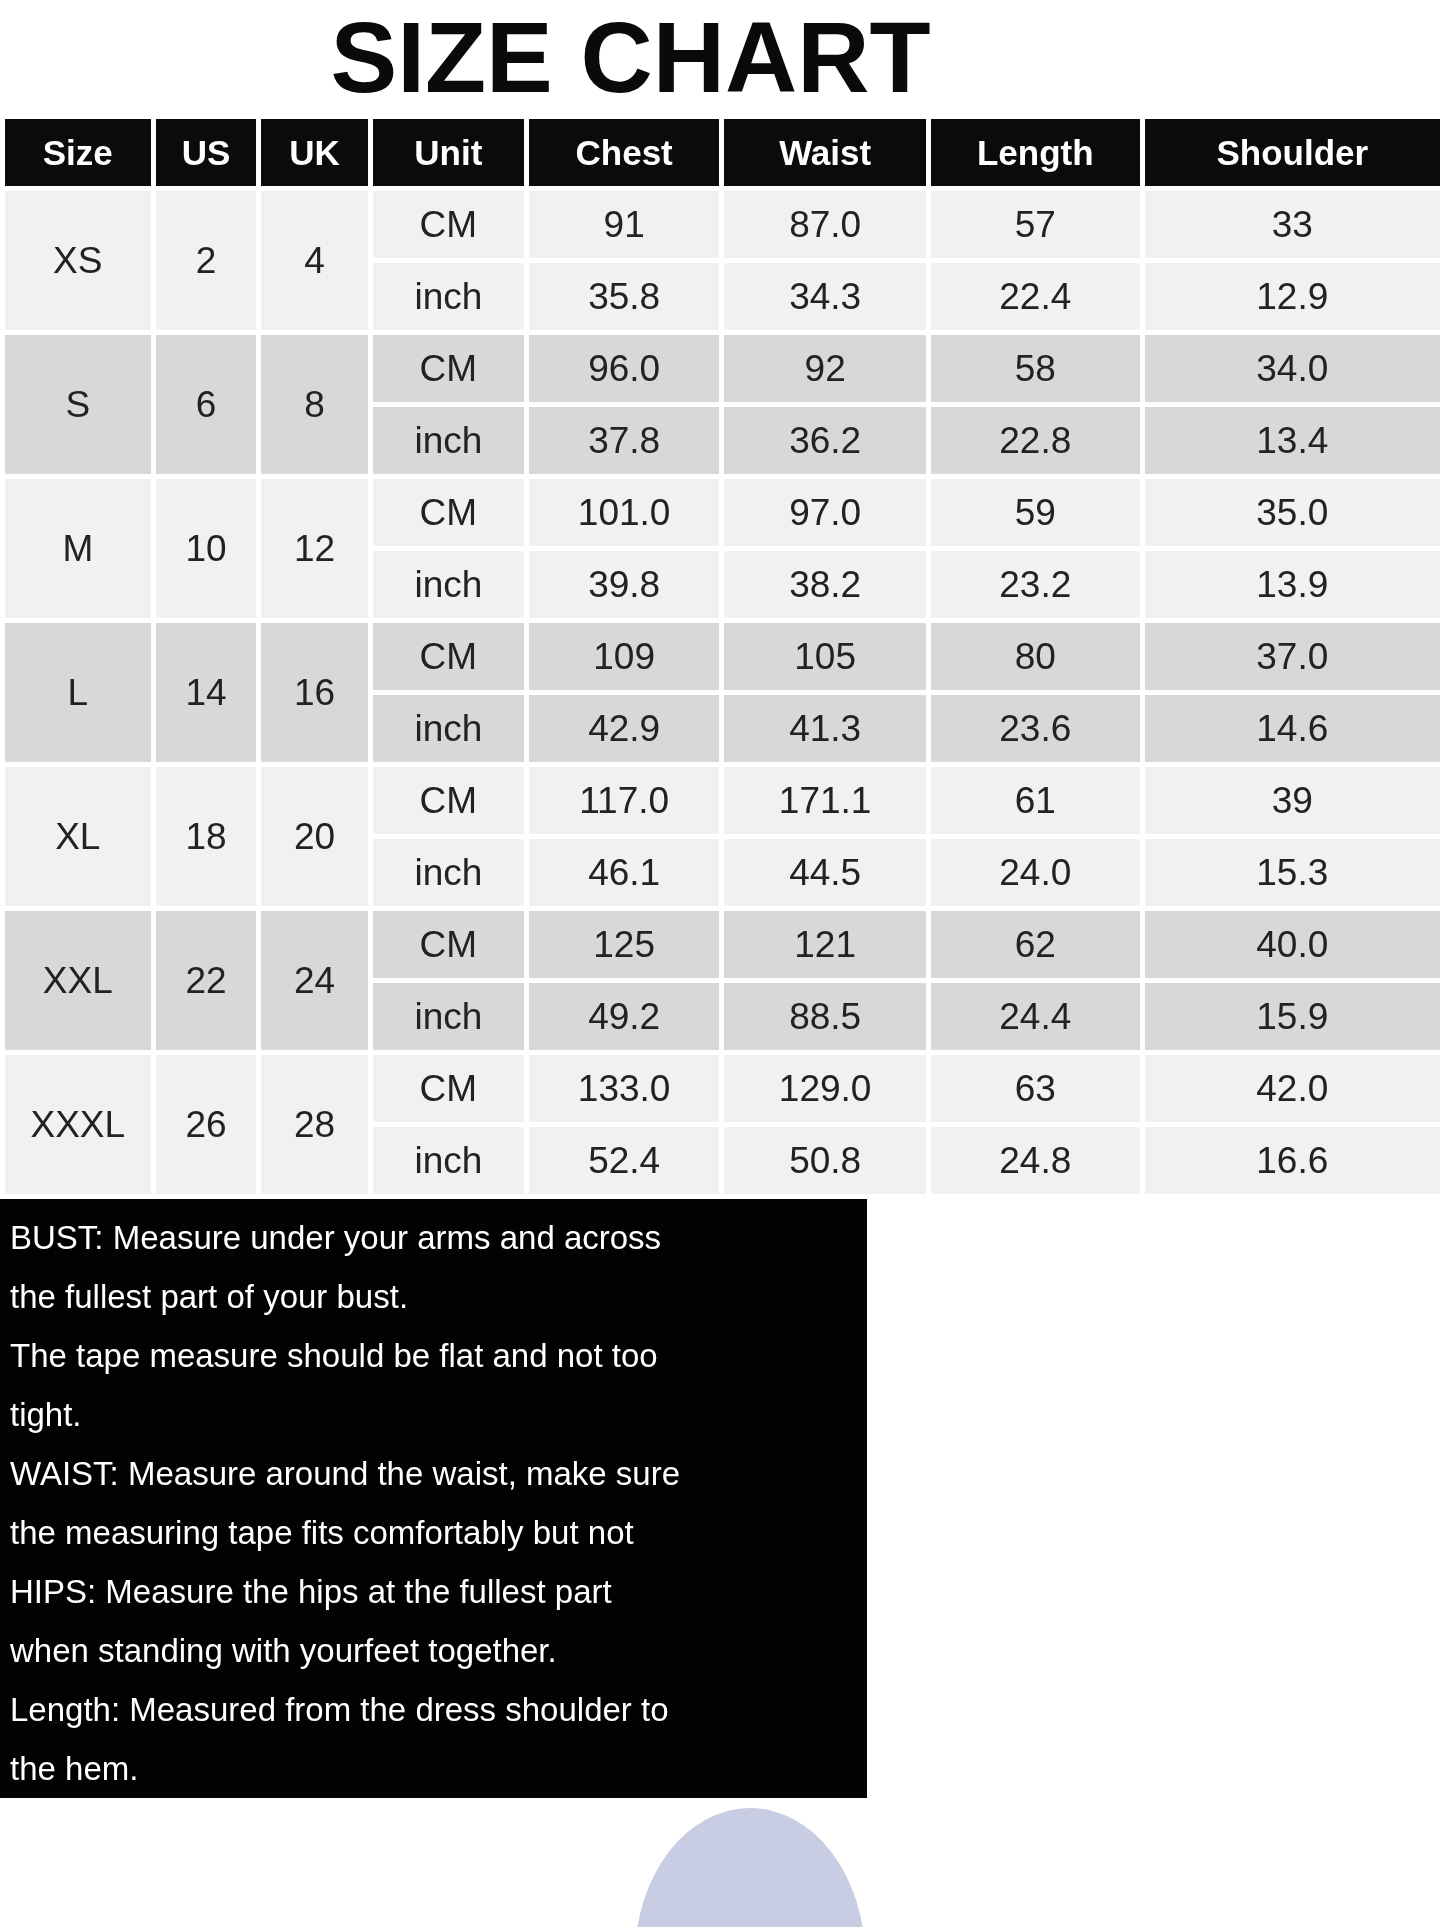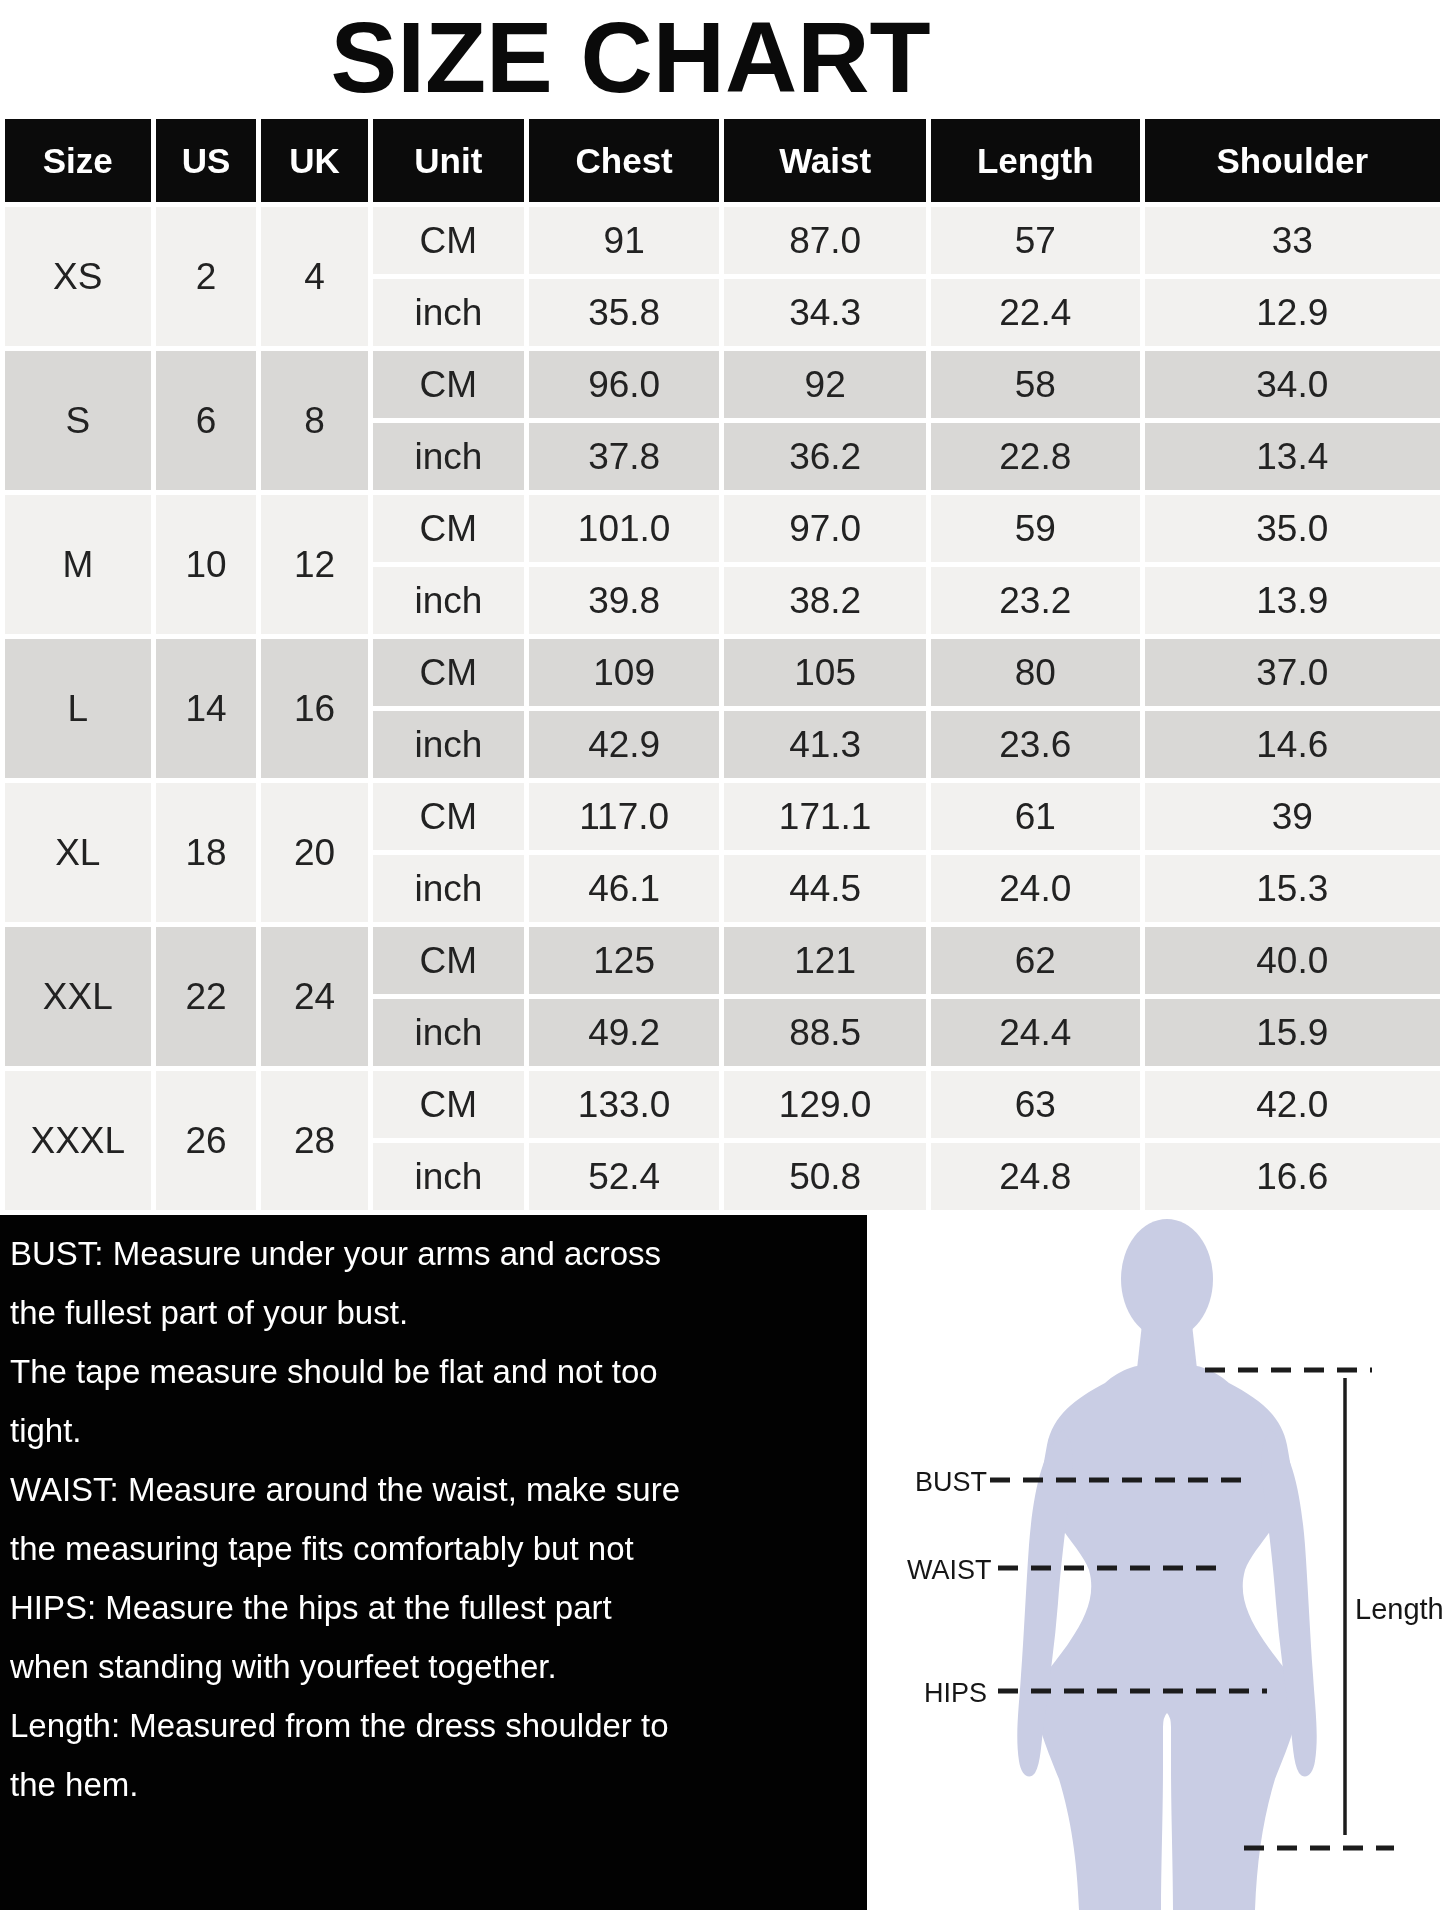--- a/index.html
+++ b/index.html
@@ -23,29 +23,29 @@
     line-height:114px;letter-spacing:0;margin-left:44px;
   }
   table.size-table{
     width:1445px;border-collapse:separate;border-spacing:5px;
     table-layout:fixed;background:#fff;
   }
   .size-table th{
     background:var(--header-bg);color:#fff;
     font-size:35px;font-weight:700;text-align:center;vertical-align:middle;
   }
-  .size-table thead tr{height:83px;}
+  .size-table thead tr{height:67px;}
   .size-table tbody tr{height:67px;}
   .size-table td{
     text-align:center;vertical-align:middle;
     font-size:37px;color:var(--ink);
   }
   .size-table td.light{background:var(--row-light);}
   .size-table td.dark{background:var(--row-dark);}
-  .bottom{display:flex;height:695px;width:1445px;}
+  .bottom{display:flex;height:695px;width:1445px;flex-direction:column;}
   .instructions{
     width:867px;box-sizing:border-box;flex:none;
     background:var(--instr-bg);color:#fff;
     padding:9px 0 0 10px;
     font-size:33px;line-height:59px;font-weight:400;
   }
   .diagram{flex:1;position:relative;background:#fff;text-align:center;}
   .diagram svg{display:block;width:100%;height:100%;}
   .measure-label{
     font-family:"Liberation Sans",sans-serif;

